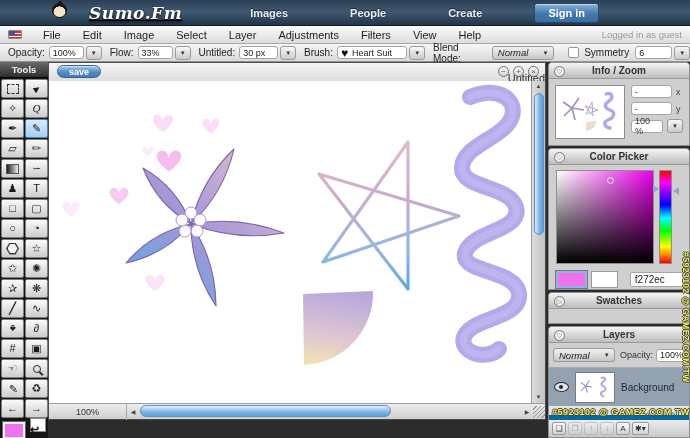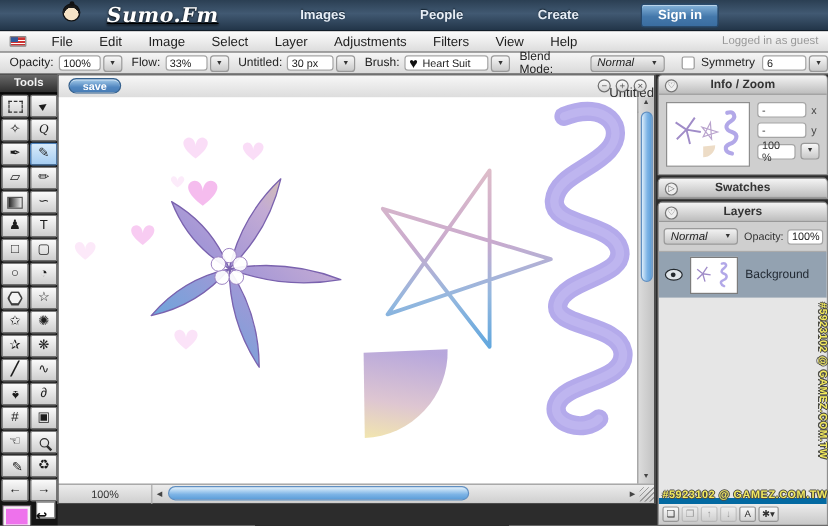--- a/index.html
+++ b/index.html
@@ -433,22 +433,44 @@
             <span class="axis-label" data-name="y-label">y</span>
           </div>
           <div class="field-row">
             <div class="mini-input" data-name="zoom-input">100 %</div>
             <div class="dd-btn" style="margin:0" data-name="zoom-dropdown-button">▼</div>
           </div>
         </div>
       </div>
     </div>
 
-
-    <div class="panel" style="height:18px" data-name="swatches-panel">
+    <div class="panel" style="height:142px" data-name="color-picker-panel">
+      <div class="panel-head" data-name="color-picker-header">
+        <div class="collapse-btn" data-name="collapse-icon">♡</div>
+        <span class="title" data-name="color-picker-title">Color Picker</span>
+      </div>
+      <div class="cp-body">
+        <div class="cp-main">
+          <div class="sat-square" data-name="saturation-brightness-square">
+            <div class="sat-sel" data-name="color-selector-circle"></div>
+          </div>
+          <div class="hue-bar" data-name="hue-bar">
+            <div class="hue-arrow-l" data-name="hue-slider-left-arrow"></div>
+            <div class="hue-arrow-r" data-name="hue-slider-right-arrow"></div>
+          </div>
+        </div>
+        <div class="cp-bottom">
+          <div class="cp-fg" id="cp-fg-swatch" data-name="foreground-color-swatch" style="background: rgb(238, 114, 236);"></div>
+          <div class="cp-bg" data-name="background-color-swatch"></div>
+          <div class="hex-input" data-name="hex-color-input">f272ec</div>
+        </div>
+      </div>
+    </div>
+
+    <div class="panel" style="height:32px" data-name="swatches-panel">
       <div class="panel-head" data-name="swatches-header">
         <div class="collapse-btn" data-name="expand-icon">▷</div>
         <span class="title" data-name="swatches-title">Swatches</span>
       </div>
     </div>
 
     <div class="panel layers-panel" style="flex:1" data-name="layers-panel">
       <div class="panel-head" data-name="layers-header">
         <div class="collapse-btn" data-name="collapse-icon">♡</div>
         <span class="title" data-name="layers-title">Layers</span>

